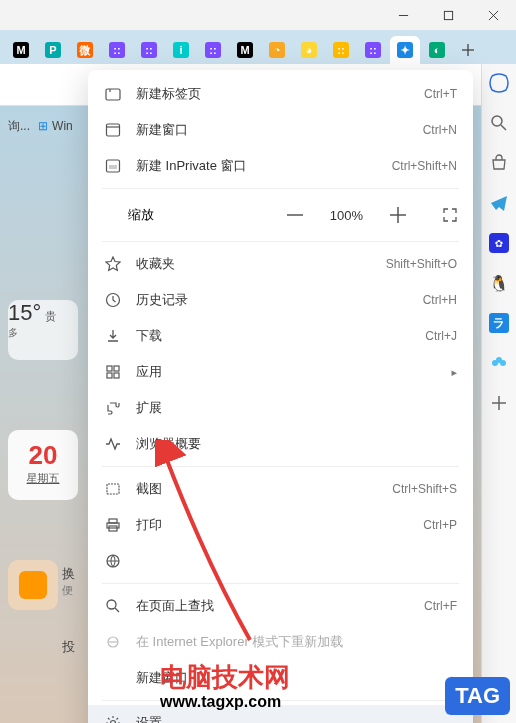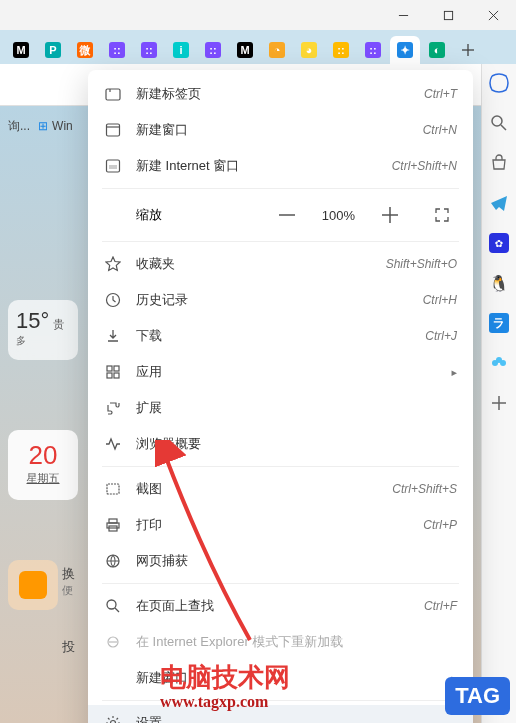--- a/index.html
+++ b/index.html
@@ -26,50 +26,50 @@
 .profile::after { content: ""; position: absolute; width: 7px; height: 7px; background: #d0021b; border-radius: 50%; bottom: 0; right: 0; border: 1px solid #fff; }
 .moredots { width: 30px; height: 30px; display: flex; align-items: center; justify-content: center; color: #555; }
 
 .content { position: absolute; top: 106px; left: 0; right: 35px; bottom: 0; background: linear-gradient(180deg, #b8d4e3 0%, #d9c8b8 100%); padding: 8px; }
 .bookmarks { display: flex; gap: 8px; align-items: center; font-size: 12px; color: #444; height: 24px; }
 .bookmark { display: flex; align-items: center; gap: 4px; }
 
 .sidebar { position: absolute; right: 0; top: 64px; width: 35px; bottom: 0; background: #f7f7f7; display: flex; flex-direction: column; align-items: center; padding-top: 8px; gap: 18px; border-left: 1px solid #e0e0e0; }
 .sbicon { width: 22px; height: 22px; display: flex; align-items: center; justify-content: center; }
 
-.weather { position: absolute; top: 300px; left: 8px; width: 70px; height: 60px; background: rgba(255,255,255,0.7); border-radius: 10px; padding: 8px; backdrop-filter: blur(10px); }
+.weather { position: absolute; top: 300px; left: 8px; width: 70px; height: 60px; background: rgba(255,255,255,0.7); border-radius: 10px; backdrop-filter: blur(10px); }
 .wtemp { font-size: 22px; color: #333; font-weight: 300; }
 .wcity { font-size: 11px; color: #555; margin-left: 4px; }
 .wdesc { font-size: 10px; color: #666; }
 
 .datecard { position: absolute; top: 430px; left: 8px; width: 70px; height: 70px; background: rgba(255,255,255,0.9); border-radius: 10px; padding: 10px; text-align: center; }
-.dnum { font-size: 26px; color: #e53935; font-weight: 400; }
+.dnum { font-size: 26px; color: #e53935; font-weight: 700; }
 .dday { font-size: 11px; color: #555; text-decoration: underline; }
 
 .menu { position: absolute; top: 70px; left: 88px; width: 385px; background: #fff; border-radius: 8px; box-shadow: 0 8px 32px rgba(0,0,0,0.18); padding: 6px 0; z-index: 100; }
 .menuitem { height: 36px; display: flex; align-items: center; padding: 0 16px; gap: 14px; font-size: 13px; color: #333; position: relative; }
 .menuitem.hover { background: #eef2f6; }
 .menuitem.disabled { color: #aaa; }
 .micon { width: 18px; height: 18px; display: flex; align-items: center; justify-content: center; color: #555; flex-shrink: 0; }
 .menuitem.disabled .micon { color: #bbb; }
 .mlabel { flex: 1; }
-.mshort { font-size: 12px; color: #777; font-style: italic; }
+.mshort { font-size: 12px; color: #777; }
 .msep { height: 1px; background: #eee; margin: 4px 14px; }
 .marrow { color: #777; font-size: 11px; }
-.zoomrow { height: 44px; display: flex; align-items: center; padding: 0 16px; gap: 14px; font-size: 13px; }
+.zoomrow { height: 44px; display: flex; align-items: center; padding: 0 8px; gap: 14px; font-size: 13px; }
 .zlabel { flex: 0 0 auto; margin-left: 32px; }
 .zspace { flex: 1; }
 .zbtn { width: 30px; height: 30px; display: flex; align-items: center; justify-content: center; color: #555; }
 .zval { font-size: 13px; color: #333; margin: 0 6px; }
 .zfull { width: 30px; height: 30px; display: flex; align-items: center; justify-content: center; margin-left: 8px; }
 
 .arrow-svg { position: absolute; top: 440px; left: 155px; z-index: 200; pointer-events: none; }
 .watermark { position: absolute; bottom: 12px; left: 160px; z-index: 201; font-size: 26px; font-weight: bold; margin-top: 37px; }
 .wm1 { color: #e53935; }
-.wm2 { color: #b91c1c; font-size: 16px; display: block; margin-top: -2px; font-family: Liberation Serif, serif; }
+.wm2 { color: #000000; font-size: 16px; display: block; margin-top: -2px; }
 .tag { position: absolute; bottom: 8px; right: 6px; background: #2d6cdf; color: #fff; font-size: 22px; font-weight: bold; padding: 6px 10px; border-radius: 6px; z-index: 202; }
 
 .tile { position: absolute; left: 8px; background: rgba(255,220,180,0.6); border-radius: 10px; padding: 8px; }
 .tile1 { top: 560px; width: 50px; height: 50px; display: flex; align-items: center; justify-content: center; }
 .tiletxt { position: absolute; left: 62px; top: 565px; font-size: 13px; color: #444; }
 </style>
 </head>
 <body>
 
 <div class="titlebar">
@@ -305,21 +305,21 @@
     <span class="mlabel">新建窗口</span>
     <span class="mshort">Ctrl+N</span>
   </div>
   <div class="menuitem">
     <span class="micon">
         <svg width="16" height="16" viewBox="0 0 16 16">
           <rect x="1.5" y="2" width="13" height="12" rx="1.5" fill="none" stroke="currentColor" stroke-width="1.2"></rect>
           <rect x="4" y="7" width="8" height="4" fill="currentColor" opacity="0.3"></rect>
         </svg>
       </span>
-    <span class="mlabel">新建 Internet 窗口</span>
+    <span class="mlabel">新建 InPrivate 窗口</span>
     <span class="mshort">Ctrl+Shift+N</span>
   </div>
   <div class="msep"></div>
   <div class="zoomrow">
     <span class="zlabel">缩放</span>
     <span class="zspace"></span>
     <span class="zbtn">
         <svg width="16" height="2" viewBox="0 0 16 2">
           <line x1="0" y1="1" x2="16" y2="1" stroke="#555" stroke-width="1.5"></line>
         </svg>
@@ -415,21 +415,20 @@
     <span class="mlabel">打印</span>
     <span class="mshort">Ctrl+P</span>
   </div>
   <div class="menuitem">
     <span class="micon">
         <svg width="16" height="16" viewBox="0 0 16 16">
           <circle cx="8" cy="8" r="6" fill="none" stroke="currentColor" stroke-width="1.2"></circle>
           <path d="M2 8h12M8 2a10 10 0 010 12M8 2a10 10 0 000 12" fill="none" stroke="currentColor" stroke-width="1.2"></path>
         </svg>
       </span>
-    <span class="mlabel">网页捕获</span>
   </div>
   <div class="msep"></div>
   <div class="menuitem">
     <span class="micon">
         <svg width="16" height="16" viewBox="0 0 16 16">
           <circle cx="6.5" cy="6.5" r="4.5" fill="none" stroke="currentColor" stroke-width="1.3"></circle>
           <line x1="10" y1="10" x2="14" y2="14" stroke="currentColor" stroke-width="1.3"></line>
         </svg>
       </span>
     <span class="mlabel">在页面上查找</span>

